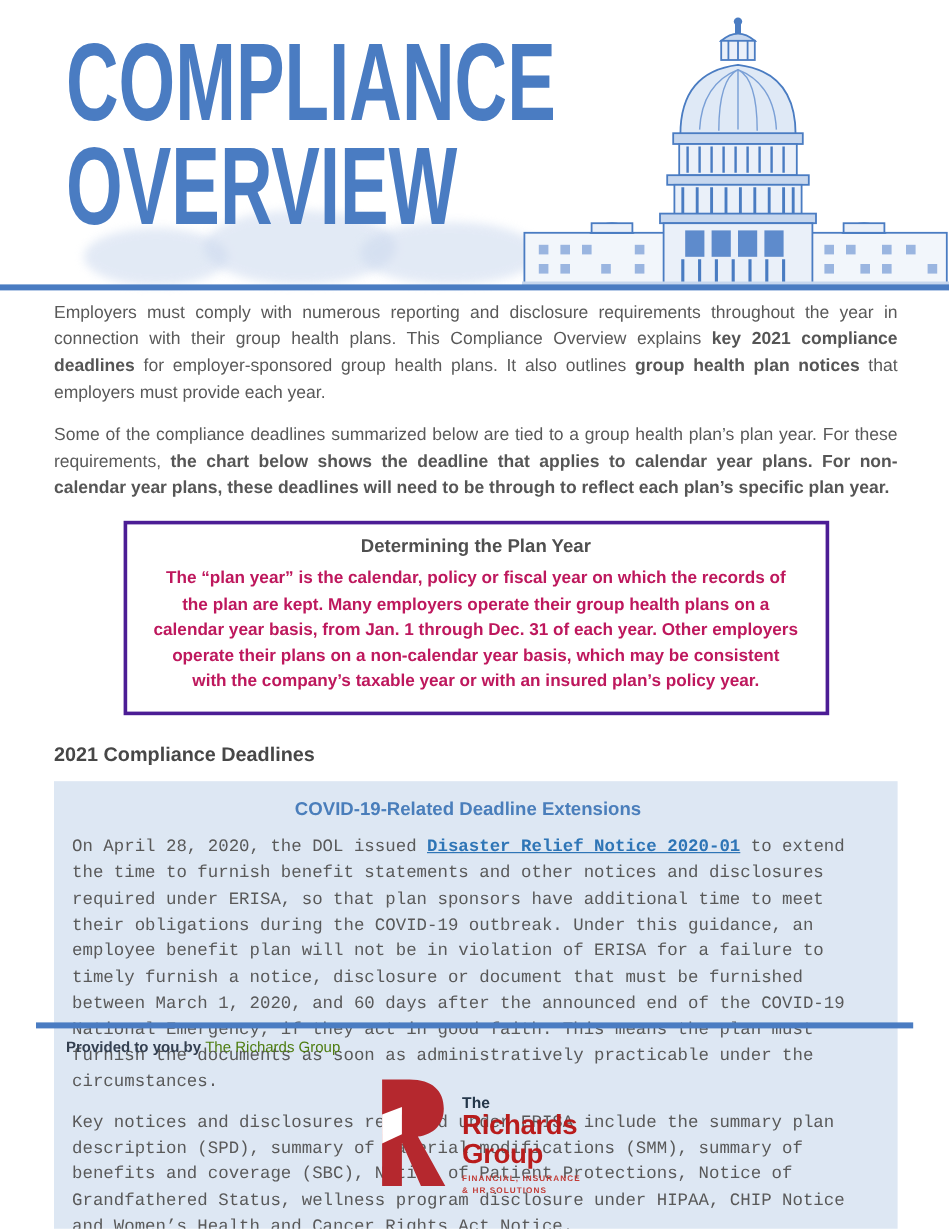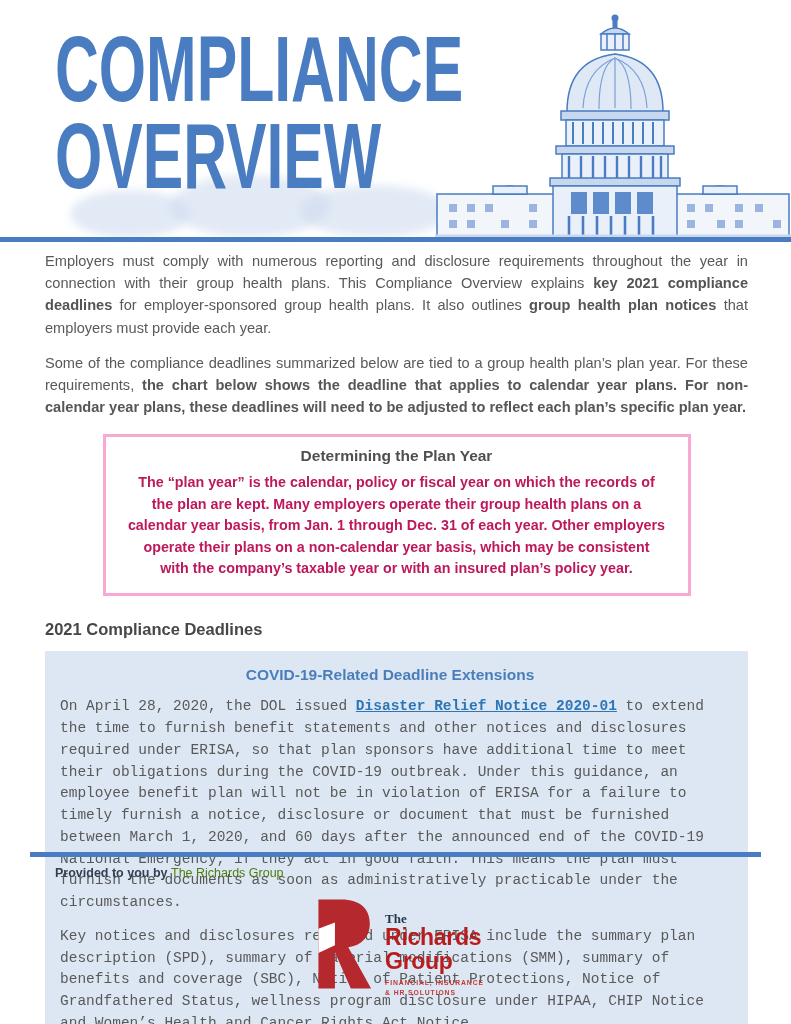--- a/index.html
+++ b/index.html
@@ -42,21 +42,21 @@
     margin-top: 6px; margin-bottom: 14px; letter-spacing: -0.2px;
   }
   p.body-par {
     font-size: 14.6px; line-height: 1.52; text-align: justify; margin-bottom: 13px;
   }
   p.body-par b { color: #555555; }
   .semibold { font-weight: 700; color: #565656; }
 
   .planyear-box {
     width: 588px; margin: 16px auto 4px auto;
-    border: 3px solid #f9a8d4;
+    border: 3px solid #4c1d95;
     padding: 10px 22px 14px 22px;
     text-align: center;
   }
   .planyear-title { font-size: 15.5px; font-weight: 700; color: #4f4f4f; margin-bottom: 7px; }
   .planyear-body  { font-size: 14.3px; font-weight: 600; color: #be185d; line-height: 1.5; }
 
   .section-heading {
     font-size: 16.5px; font-weight: 700; color: #474747;
     margin-top: 24px; margin-bottom: 12px;
   }
@@ -82,21 +82,21 @@
     position: absolute; top: 866px; left: 55px;
     font-size: 12.5px; color: #333f50; font-weight: 600;
   }
   .provided-line .provider { color: #4d7c0f; font-weight: 400; }
 
   .logo-block {
     position: absolute; top: 896px; left: 0; width: 791px;
     display: flex; justify-content: center; align-items: flex-start; gap: 12px;
   }
   .logo-text { padding-top: 16px; }
-  .logo-the    { font-size: 13px; font-weight: 700; color: #24374a; line-height: 1.0; font-family: Liberation Serif, serif; }
+  .logo-the    { font-size: 13px; font-weight: 700; color: #24374a; line-height: 1.0; }
   .logo-word   { font-size: 23px; font-weight: 700; color: #b91c1c; line-height: 1.05; letter-spacing: -0.3px; }
   .logo-tagline{ margin-top: 5px; font-size: 6.8px; font-weight: 700; color: #c23b36; letter-spacing: 0.9px; line-height: 1.5; }
 </style>
 </head>
 <body>
 
 <div class="page">
 
   <div class="masthead">
     <div class="bush b1"></div>
@@ -199,21 +199,21 @@
     </div>
 
     <div class="header-rule"></div>
   </div>
 
   <div class="content">
 
 
     <p class="body-par"><span>Employers must comply with numerous reporting and disclosure requirements throughout the year in connection with their group health plans. This Compliance Overview explains </span><b>key 2021 compliance deadlines</b><span> for employer-sponsored group health plans. It also outlines </span><b>group health plan notices</b><span> that employers must provide each year.</span></p>
 
-    <p class="body-par"><span>Some of the compliance deadlines summarized below are tied to a group health plan’s plan year. For these requirements, </span><span class="semibold">the chart below shows the deadline that applies to calendar year plans. For non-calendar year plans, these deadlines will need to be adjusted to reflect each plan’s specific plan year.</span></p>
+    <p class="body-par"><span>Some of the compliance deadlines summarized below are tied to a group health plan’s plan year. For these requirements, </span><span class="semibold">the chart below shows the deadline that applies to calendar year plans. For non-calendar year plans, these deadlines will need to be through to reflect each plan’s specific plan year.</span></p>
 
     <div class="planyear-box">
       <div class="planyear-title">Determining the Plan Year</div>
       <div class="planyear-body">The “plan year” is the calendar, policy or fiscal year on which the records of the plan are kept. Many employers operate their group health plans on a calendar year basis, from Jan. 1 through Dec. 31 of each year. Other employers operate their plans on a non-calendar year basis, which may be consistent with the company’s taxable year or with an insured plan’s policy year.</div>
     </div>
 
     <div class="section-heading">2021 Compliance Deadlines</div>
 
     <div class="covid-box">
       <div class="covid-title">COVID-19-Related Deadline Extensions</div>

